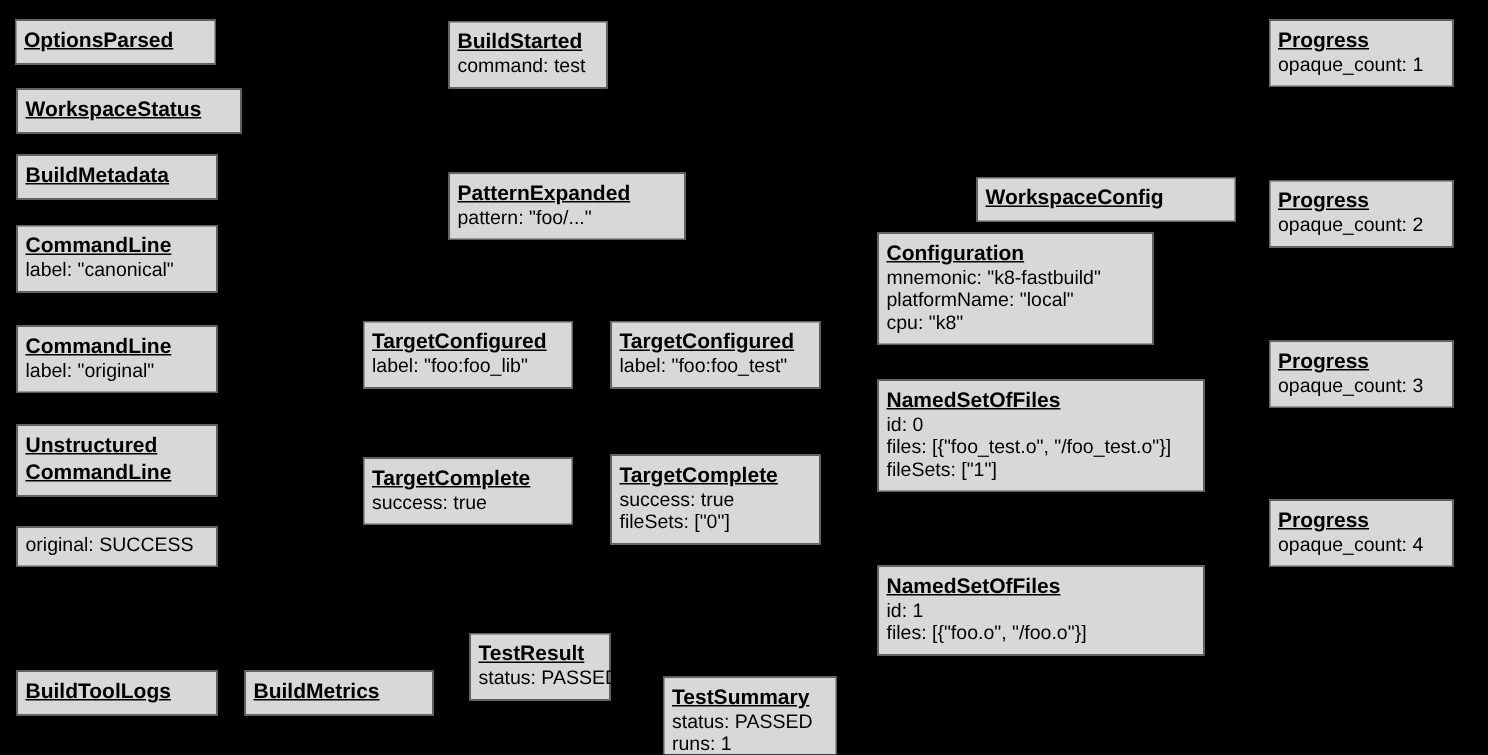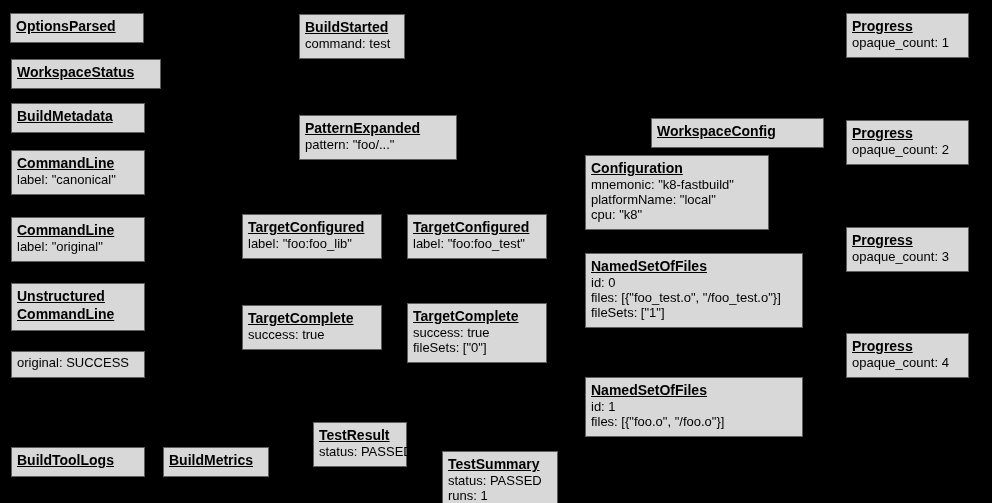--- a/index.html
+++ b/index.html
@@ -67,21 +67,21 @@
   </div>
 
   <div class="node" style="left:11px; top:351px; width:134px;">
     <div class="node-line">original: SUCCESS</div>
   </div>
 
   <div class="node" style="left:11px; top:447px; width:134px;">
     <div class="node-title">BuildToolLogs</div>
   </div>
 
-  <div class="node" style="left:163px; top:447px; width:106px;">
+  <div class="node" style="left:163px; top:447px; width:126px;">
     <div class="node-title">BuildMetrics</div>
   </div>
 
   <div class="node" style="left:299px; top:14px; width:106px;">
     <div class="node-title">BuildStarted</div>
     <div class="node-line">command: test</div>
   </div>
 
   <div class="node" style="left:299px; top:115px; width:158px;">
     <div class="node-title">PatternExpanded</div>

